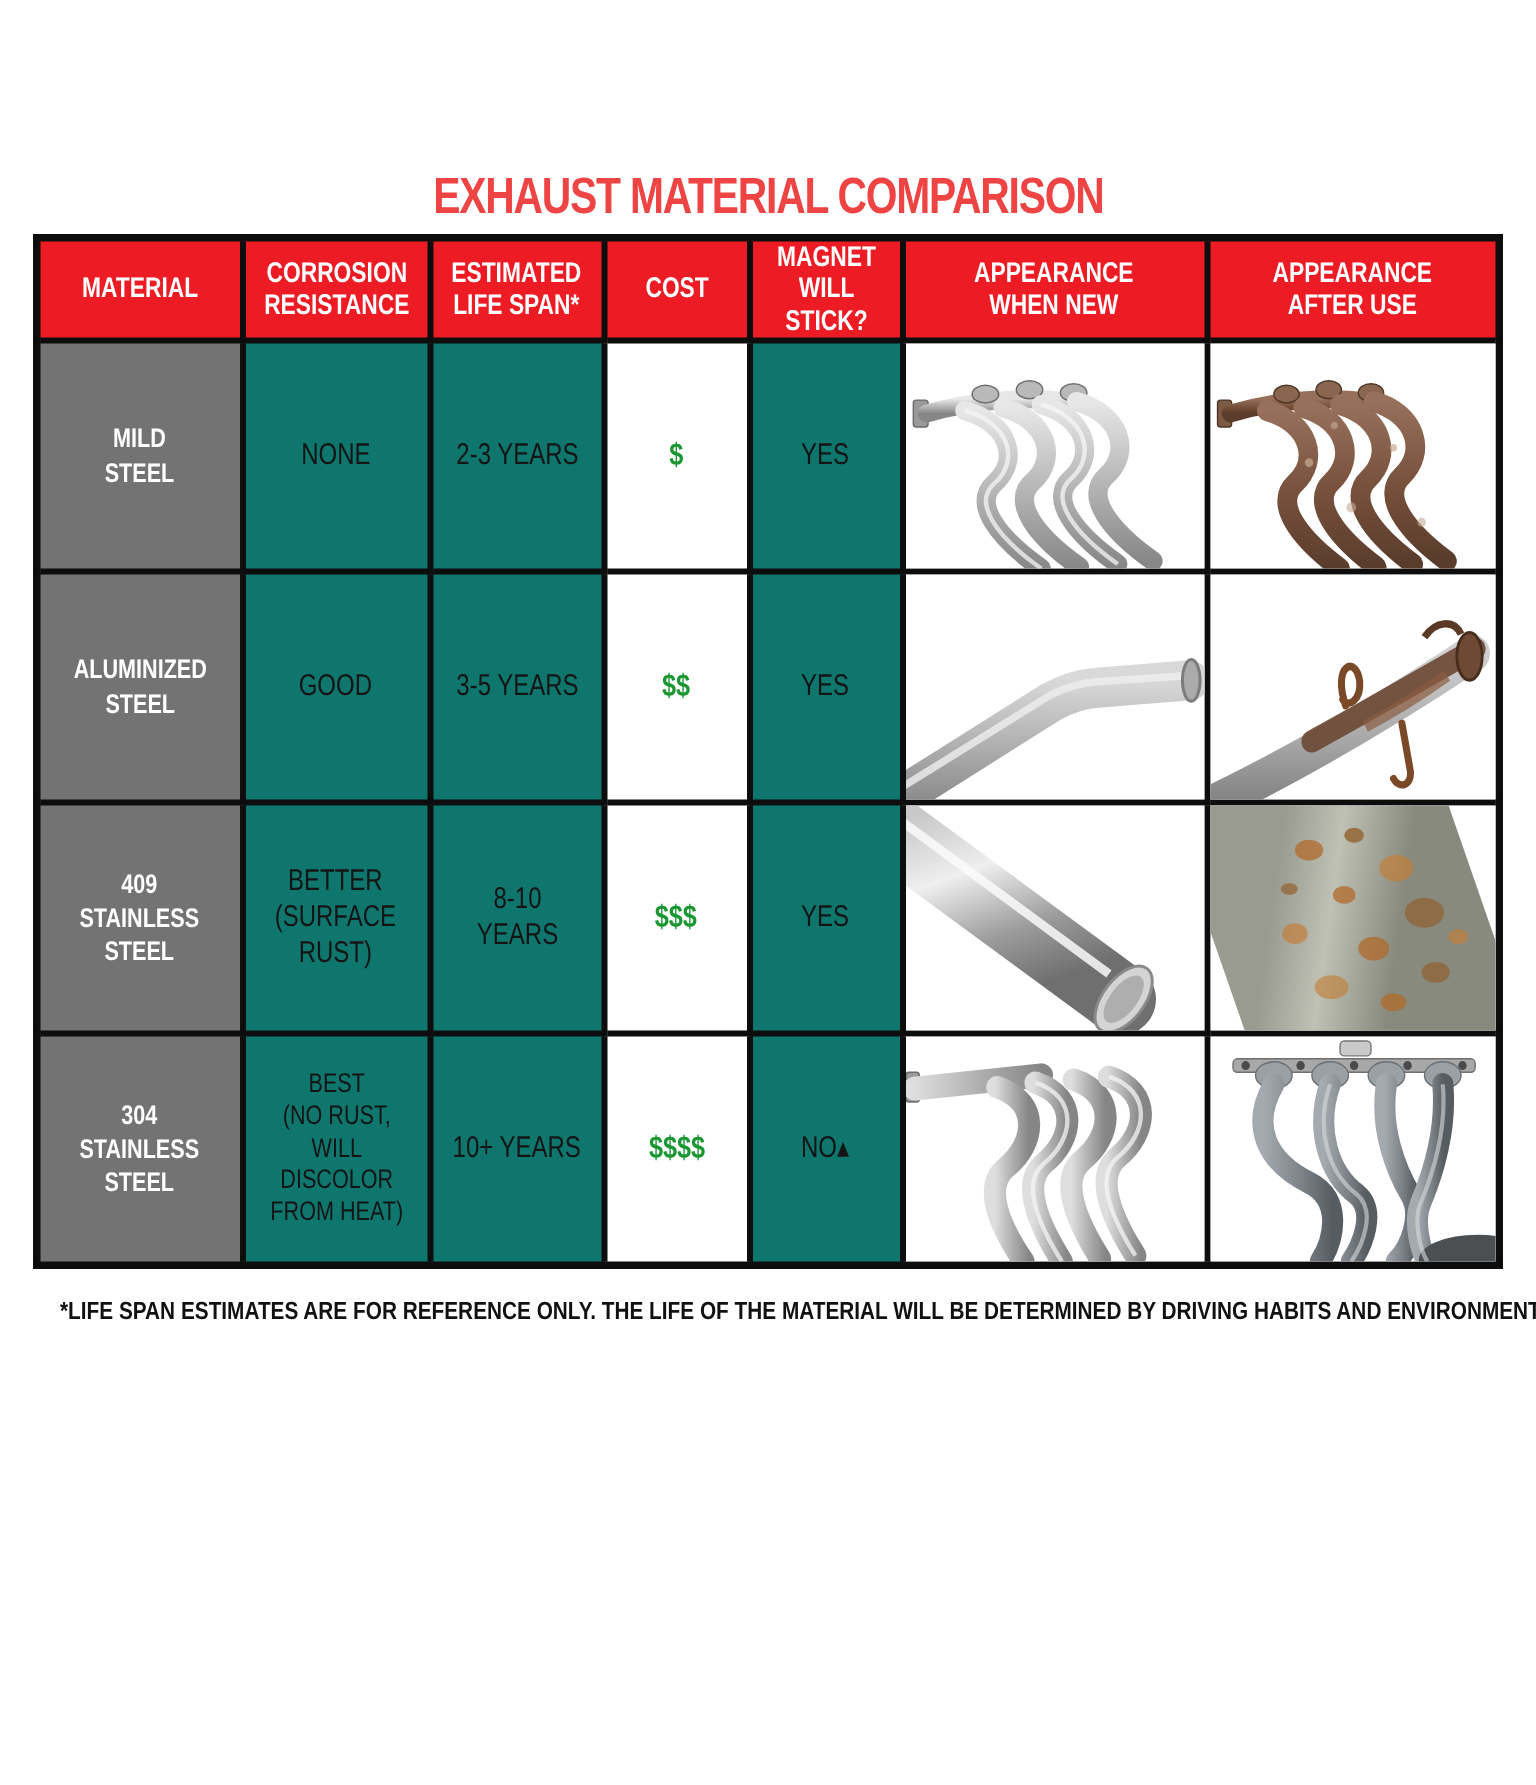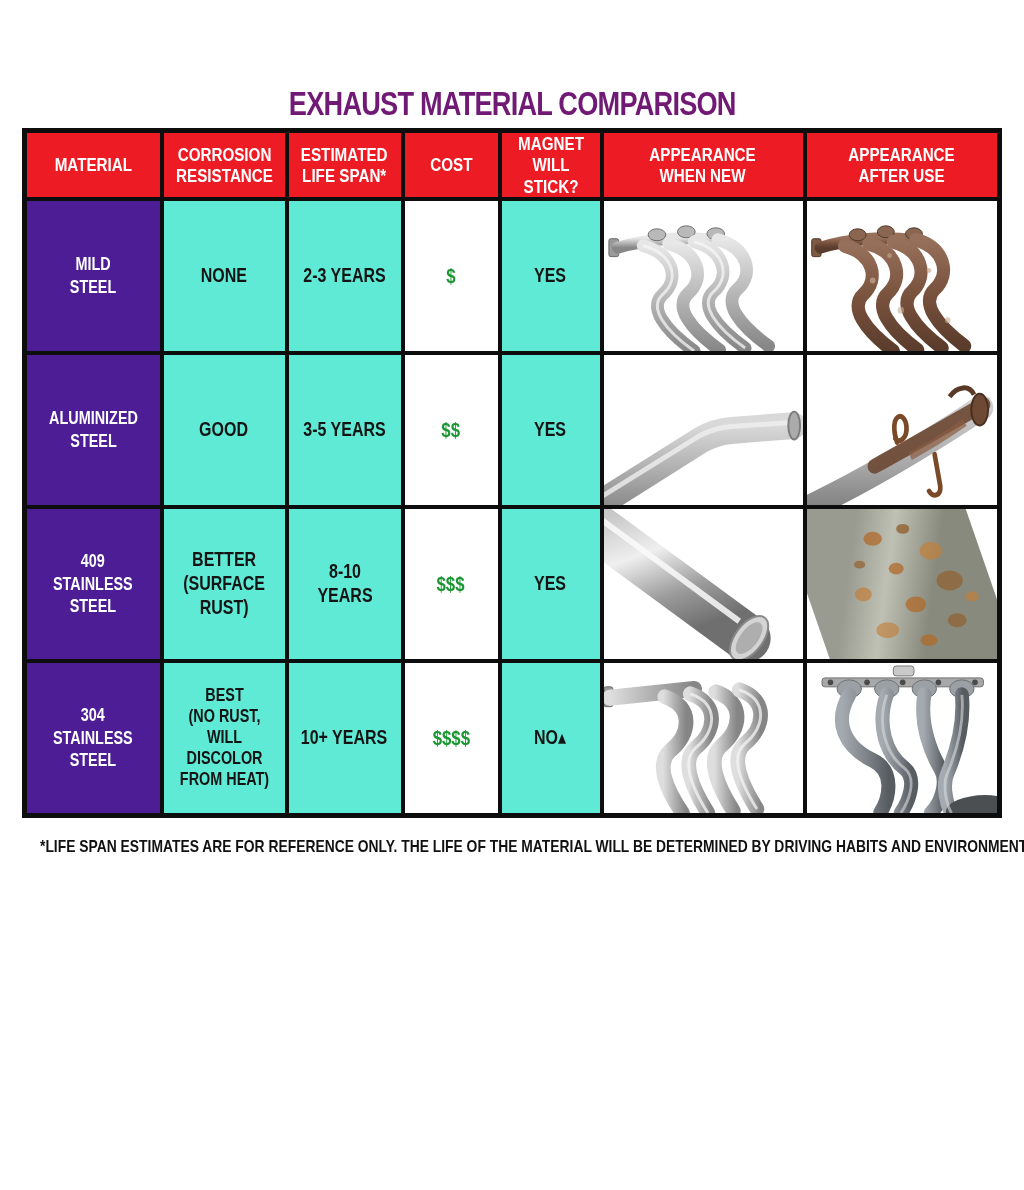--- a/index.html
+++ b/index.html
@@ -2,37 +2,37 @@
 <html><head>
 <meta charset="utf-8">
 <style>
   html,body{margin:0;padding:0;overflow:hidden;}
   body{
     width:1024px;height:1190px;background:#ffffff;
     font-family:"Liberation Sans","DejaVu Sans",sans-serif;
     color:#101010;
   }
   .title{
-    padding-top:84px;margin:0 0 5px 0;text-align:center;
-    font-size:34px;font-weight:bold;color:#701a75;letter-spacing:-1px;
+    padding-top:112px;margin:0 0 5px 0;text-align:center;
+    font-size:34px;font-weight:bold;color:#ef4444;letter-spacing:-1px;
   }
   .cond{display:inline-block;transform:scaleX(0.8);transform-origin:center;white-space:pre-line;}
   .cond-l{display:inline-block;transform:scaleX(0.84);transform-origin:left;white-space:nowrap;}
   table.cmp{
     border-collapse:collapse;margin:0 auto;width:975px;table-layout:fixed;
     border:5px solid #0d0d0d;
   }
   table.cmp th,table.cmp td{border:4px solid #0d0d0d;text-align:center;vertical-align:middle;padding:0;}
   table.cmp thead th{
     background:#ed1c24;color:#ffffff;height:56px;
     font-size:19px;font-weight:bold;line-height:1.12;
   }
   table.cmp tbody tr{height:150px;}
-  td.mat{background:#4c1d95;color:#ffffff;font-size:18px;font-weight:bold;line-height:1.25;}
-  td.txt{background:#5eead4;color:#141414;font-size:20px;font-weight:bold;line-height:1.18;}
+  td.mat{background:#737373;color:#ffffff;font-size:18px;font-weight:bold;line-height:1.25;}
+  td.txt{background:#0f766e;color:#141414;font-size:20px;font-weight:normal;line-height:1.18;}
   td.cost{background:#ffffff;color:#1a9632;font-size:21px;font-weight:bold;}
   td.photo{background:#ffffff;padding:0;}
   td.photo svg{display:block;width:100%;height:150px;}
   .footnotes{margin:15px 0 0 40px;}
   .footnotes .fn{font-size:16.5px;font-weight:bold;color:#111;line-height:26px;}
 </style>
 </head>
 <body>
 
 <div class="page">

